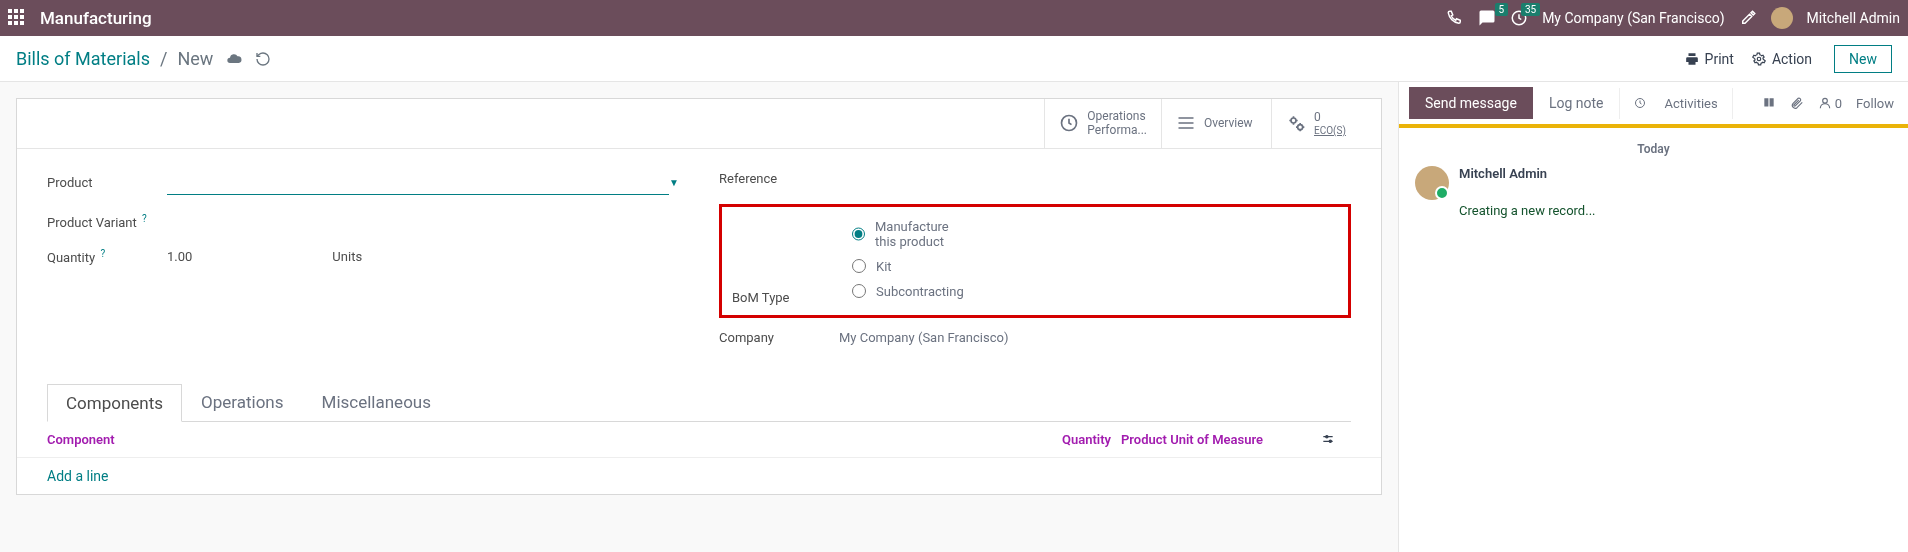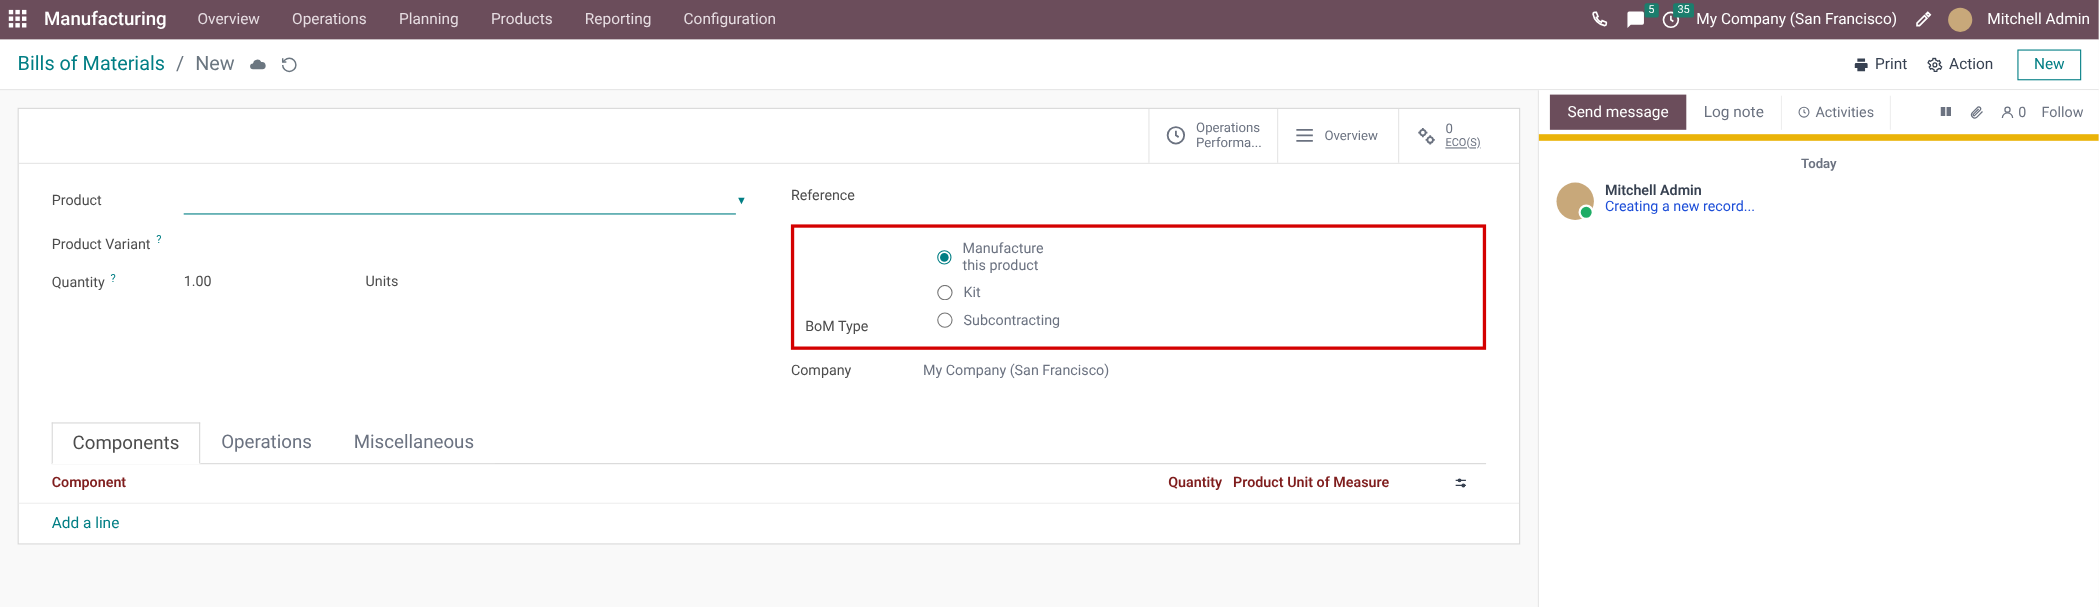--- a/index.html
+++ b/index.html
@@ -54,68 +54,60 @@
 .radio-item span { color: #6b7280; }
 .highlight-box { border: 3px solid #d40000; padding: 6px 10px 10px; margin-bottom: 12px; }
 .company-val { color: #6b7280; }
 
 .tabs { display: flex; padding: 0 30px; margin-top: 12px; }
 .tab { border: 1px solid transparent; padding: 8px 18px; font-size: 17px; color: #6b7280; cursor: pointer; background: #fff; }
 .tab.active { border: 1px solid #d8d8d8; border-bottom: 1px solid #fff; color: #4c4c4c; position: relative; top: 1px; }
 .tab-line { border-top: 1px solid #d8d8d8; margin: 0 30px; }
 
 .table-head { display: flex; padding: 10px 30px; border-bottom: 1px solid #eee; align-items: center; }
-.table-head .col { color: #7f1d1d; font-weight: 600; font-size: 13px; }
+.table-head .col { color: #a21caf; font-weight: 600; font-size: 13px; }
 .table-head .col.comp { flex: 1; }
 .table-head .col.qty { width: 70px; text-align: right; }
 .table-head .col.uom { width: 200px; margin-left: 10px; }
 .table-head .opt-icon { width: 30px; text-align: right; cursor: pointer; }
 .add-line { padding: 10px 30px; color: #017e84; cursor: pointer; font-size: 14px; }
 
 .chatter { width: 510px; background: #fff; border-left: 1px solid #e5e5e5; min-height: 500px; }
-.chatter-head { display: flex; align-items: center; border-bottom: 6px solid #eab308; height: 46px; }
+.chatter-head { display: flex; align-items: center; border-bottom: 4px solid #eab308; height: 46px; }
 .chatter-head .send-btn { background: #6b4d5b; color: #fff; padding: 8px 16px; border: none; font-size: 14px; cursor: pointer; margin-left: 10px; }
 .chatter-head .log-btn { background: none; border: none; color: #6b7280; font-size: 14px; padding: 8px 16px; cursor: pointer; }
-.chatter-head .activities { color: #6b7280; font-size: 13px; padding: 8px 14px; cursor: pointer; display: flex; align-items: center; gap: 4px; border-left: 1px solid #eee; border-right: 1px solid #eee; }
+.chatter-head .activities { color: #6b7280; font-size: 13px; padding: 8px 14px; cursor: pointer; display: flex; align-items: center; gap: 18px; border-left: 1px solid #eee; border-right: 1px solid #eee; }
 .chatter-head .spacer { flex: 1; }
 .chatter-head .ch-icon { color: #6b7280; margin-right: 14px; cursor: pointer; display: flex; align-items: center; gap: 3px; font-size: 13px; }
 .chatter-body { padding: 14px 16px; }
 .chatter-body .date-sep { text-align: center; color: #6b7280; font-size: 12px; font-weight: 600; margin-bottom: 10px; }
 .msg { display: flex; gap: 10px; }
 .msg .avatar { width: 34px; height: 34px; border-radius: 50%; background: #c8a87a; position: relative; }
 .msg .avatar::after { content: ''; position: absolute; bottom: 0; right: 0; width: 10px; height: 10px; background: #1fad66; border: 2px solid #fff; border-radius: 50%; }
 .msg .msg-body .author { font-weight: 600; color: #374151; font-size: 13px; }
-.msg .msg-body .text { color: #1d4ed8; font-size: 13px; }
+.msg .msg-body .text { color: #14532d; font-size: 13px; margin-top: 22px; }
 
 svg { display: block; }
 </style>
 </head>
 <body>
 
 <div class="topbar">
   <div class="apps-icon">
       <span></span>
       <span></span>
       <span></span>
       <span></span>
       <span></span>
       <span></span>
       <span></span>
       <span></span>
       <span></span>
     </div>
   <div class="app-name">Manufacturing</div>
-  <div class="nav">
-    <a>Overview</a>
-    <a>Operations</a>
-    <a>Planning</a>
-    <a>Products</a>
-    <a>Reporting</a>
-    <a>Configuration</a>
-  </div>
   <div class="spacer"></div>
   <div class="right">
     <div class="icon-item">
       <svg width="18" height="18" viewBox="0 0 24 24" fill="none" stroke="#fff" stroke-width="2">
           <path d="M3 5a2 2 0 012-2h2l2 5-2 1a11 11 0 006 6l1-2 5 2v2a2 2 0 01-2 2A17 17 0 013 5z"></path>
         </svg>
     </div>
     <div class="icon-item">
       <svg width="18" height="18" viewBox="0 0 24 24" fill="#fff">
           <path d="M20 2H4a2 2 0 00-2 2v18l4-4h14a2 2 0 002-2V4a2 2 0 00-2-2z"></path>

